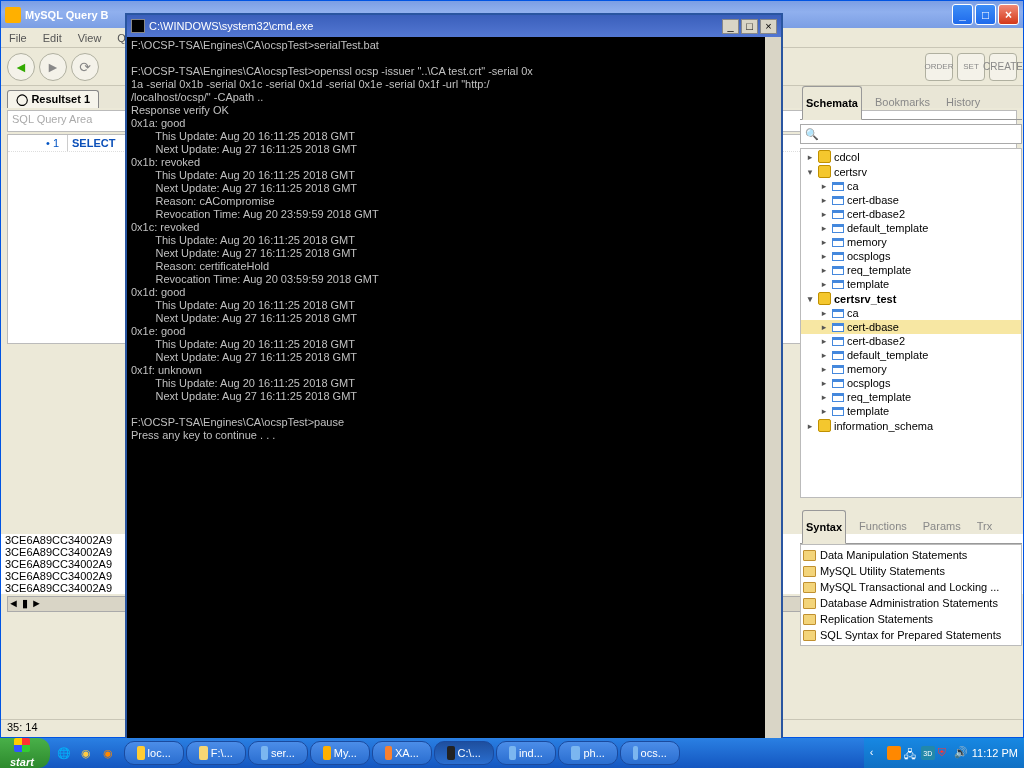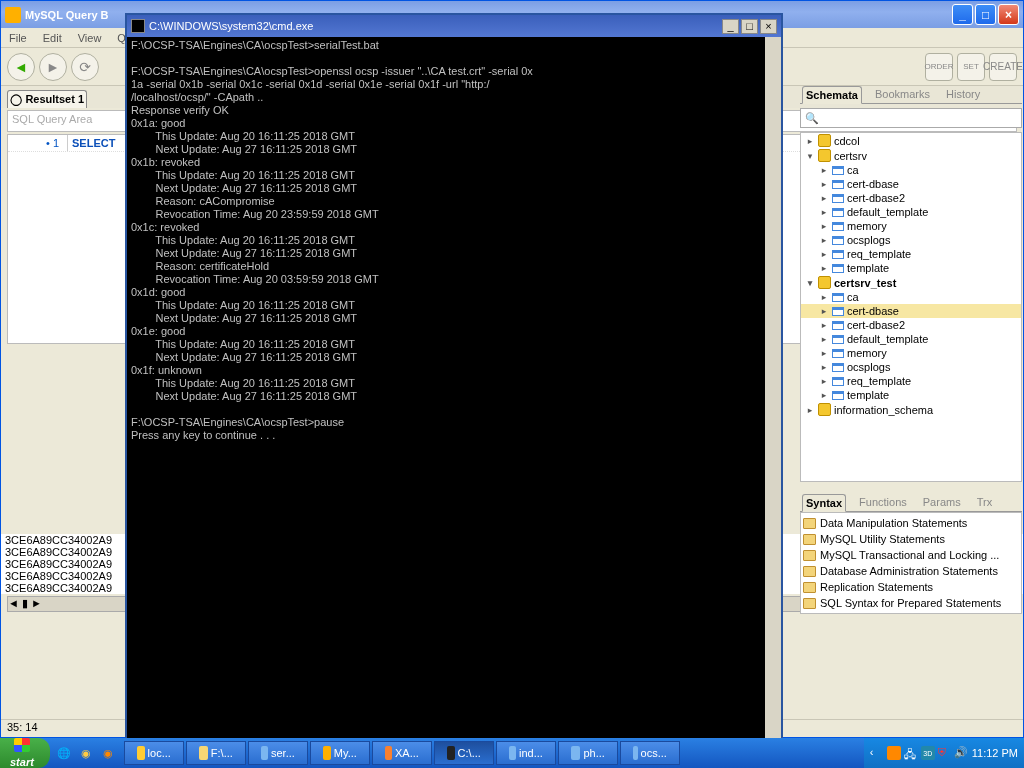--- a/index.html
+++ b/index.html
@@ -15,34 +15,34 @@
 .xp-min,.xp-max { background:linear-gradient(#3d8ef7,#1f6aeb); }
 .xp-close { background:linear-gradient(#f08a77,#d43819); }
 
 
 .mysql { left:0; top:0; width:1024px; height:738px; }
 .menu { height:20px; background:#ece9d8; display:flex; align-items:center; padding:0 8px; gap:16px; color:#555; border-bottom:1px solid #c9c6b6; }
 .toolbar { height:38px; display:flex; align-items:center; gap:4px; padding:0 6px; border-bottom:1px solid #c9c6b6; }
 .tb-btn, .tb-round { width:28px; height:28px; border:1px solid #b0b0a0; border-radius:4px; background:#f4f2e9; display:flex; align-items:center; justify-content:center; color:#888; font-size:14px; }
 .tb-round { border-radius:50%; }
 .tab-strip { height:22px; display:flex; align-items:end; background:#e9e6d6; padding-left:6px; }
-.tab { border:1px solid #888; border-bottom:none; padding:2px 2px; background:#f6f4eb; border-radius:3px 3px 0 0; margin-right:3px; }
+.tab { border:1px solid #888; border-bottom:none; padding:2px 8px; background:#f6f4eb; border-radius:3px 3px 0 0; margin-right:3px; }
 .tab.active { font-weight:bold; }
 .sqlarea { height:22px; border:1px solid #bbb; background:#fff; margin:2px 6px; padding:2px 4px; color:#aaa; }
 .result-pane { background:#fff; border:1px solid #bbb; margin:0 6px; font-family:"Lucida Console",monospace; font-size:12px; }
 .rp-row { display:flex; border-bottom:1px dotted #ddd; }
 .rp-gutter { width:60px; text-align:right; padding:2px 8px; color:#0053c3; border-right:1px solid #ccc; }
 .rp-sel { color:#0b4fb8; font-weight:bold; padding:2px 4px; }
 .bottom-hash { font-family:"Lucida Console",monospace; font-size:12px; padding:0 4px; background:#fff; }
 .status { position:absolute; bottom:0; left:0; right:0; height:18px; background:#ece9d8; border-top:1px solid #c9c6b6; font-size:11px; padding:1px 6px; }
 
 
 .rpanel { position:absolute; right:2px; top:86px; width:222px; }
 .rtab-row { display:flex; gap:10px; border-bottom:1px solid #999; padding:0 2px; }
-.rtab { padding:2px 3px; color:#888; }
+.rtab { padding:10px 3px; color:#888; }
 .rtab.active { color:#000; font-weight:bold; border:1px solid #999; border-bottom:1px solid #ece9d8; border-radius:3px 3px 0 0; margin-bottom:-1px; background:#ece9d8; }
 .search-box { margin:4px 0; border:1px solid #aaa; background:#fff; height:20px; display:flex; align-items:center; padding:0 4px; color:#aaa; }
 .tree { border:1px solid #bbb; background:#fff; height:350px; overflow:auto; }
 .tn { display:flex; align-items:center; gap:3px; padding:1px 0 1px 4px; white-space:nowrap; }
 .tn .arr { width:10px; font-size:9px; color:#555; text-align:center; }
 .tn .dbico { width:13px; height:13px; background:#f4c72e; border:1px solid #c09000; border-radius:2px; }
 .tn .tblico { width:12px; height:9px; background:#fff; border:1px solid #4488dd; border-top:3px solid #4488dd; }
 .tn.l1 { padding-left:18px; }
 .tn.sel { background:#f7e7a3; }
 .tn.bold { font-weight:bold; }
@@ -58,21 +58,21 @@
 .cmd-btn { width:17px; height:15px; background:#d9d5c6; border:1px solid #888; color:#000; font-size:11px; display:flex; align-items:center; justify-content:center; }
 .cmd-body { background:#000; color:#c0c0c0; font-family:"Lucida Console","Courier New",monospace; font-size:12px; line-height:12px; padding:2px 4px; white-space:pre; height:calc(100% - 22px); overflow:hidden; position:relative; }
 .cmd-scroll { position:absolute; right:0; top:0; width:16px; height:100%; background:#d9d5c6; }
 
 
 .taskbar { position:absolute; left:0; right:0; bottom:0; height:30px; background:linear-gradient(#2a80e3,#1456c0); display:flex; align-items:center; }
 .start { height:100%; background:linear-gradient(#49b049,#2d8a2d); color:#fff; font-weight:bold; font-style:italic; display:flex; align-items:center; padding:0 16px 0 10px; border-radius:0 12px 12px 0; font-size:14px; gap:4px;flex-direction:column; }
 .ql { display:flex; gap:2px; padding:0 4px; }
 .ql-item { width:20px; height:22px; display:flex; align-items:center; justify-content:center; }
 .task-items { display:flex; gap:2px; flex:1; padding:0 2px; }
-.task { height:24px; flex:0 0 60px; background:linear-gradient(#4b8de8,#2a6ed0); border:1px solid #1a4a9e; border-radius:0; display:flex; align-items:center; padding:0 12px; color:#fff; overflow:hidden; gap:3px; font-size:10px; }
+.task { height:24px; flex:0 0 60px; background:linear-gradient(#4b8de8,#2a6ed0); border:1px solid #1a4a9e; border-radius:10px; display:flex; align-items:center; padding:0 12px; color:#fff; overflow:hidden; gap:3px; font-size:10px; }
 .task.active { background:linear-gradient(#1e4f9e,#2a6ed0); }
 .tray { height:100%; background:linear-gradient(#1788e3,#1070c4); display:flex; align-items:center; padding:0 6px; gap:3px; color:#fff; font-size:11px; }
 .tray .tico { width:14px; height:14px; }
 
 .scroll-h { height:16px; background:#d9d5c6; border:1px solid #aaa; margin:2px 6px; }
 </style>
 </head>
 <body>
 
 <div class="xp-window mysql">

